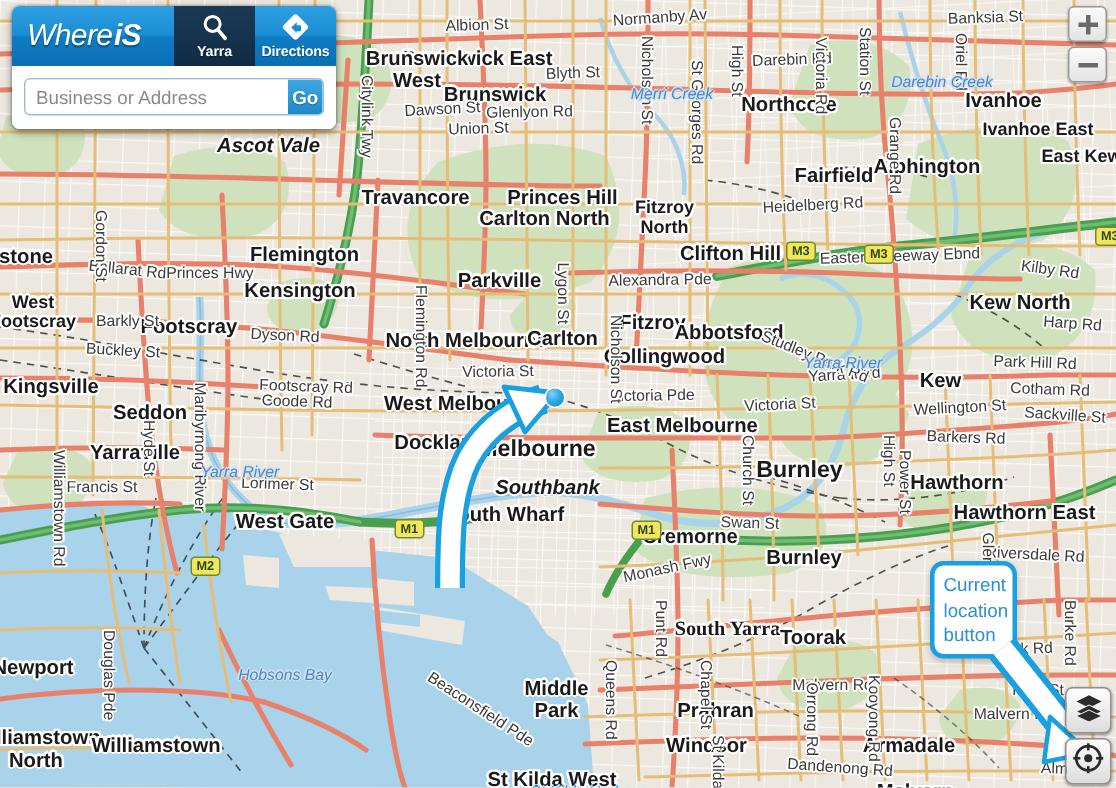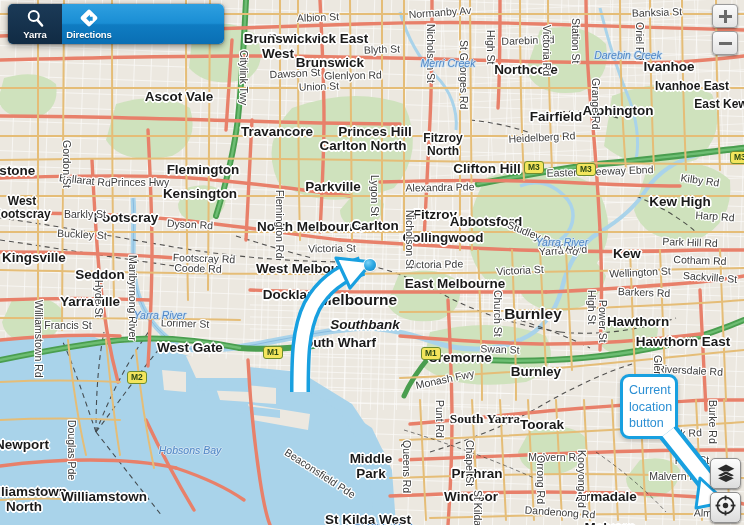--- a/index.html
+++ b/index.html
@@ -458,39 +458,39 @@
         <path d="M596 452 C622 470 646 490 666 512"></path>
       </g>
     </svg>
 
     <div id="suburb-labels">
         <div class="lbl ctr suburb" style="left: 318px; top: 32px;">Brunswick East</div>
         <div class="lbl ctr suburb" style="left: 330px; top: 56px;">Brunswick</div>
         <div class="lbl ctr suburb" style="left: 526px; top: 63px;">Northcote</div>
         <div class="lbl ctr suburb" style="left: 669px; top: 60px;">Ivanhoe</div>
         <div class="lbl ctr suburb2 two" style="left: 692px; top: 80px;">Ivanhoe East</div>
-        <div class="lbl ctr suburb" style="left: 179px; top: 90px;">Ascot Vale</div>
+        <div class="lbl ctr suburb" style="left: 179px; top: 90px; font-style: italic;">Ascot Vale</div>
         <div class="lbl ctr suburb" style="left: 277px; top: 125px;">Travancore</div>
         <div class="lbl ctr suburb" style="left: 375px; top: 125px;">Princes Hill</div>
         <div class="lbl ctr suburb two" style="left: 363px; top: 139px;">Carlton North</div>
         <div class="lbl ctr suburb2 two" style="left: 443px; top: 132px;">Fitzroy<br>North</div>
         <div class="lbl ctr suburb" style="left: 556px; top: 110px;">Fairfield</div>
         <div class="lbl ctr suburb" style="left: 618px; top: 104px;">Alphington</div>
         <div class="lbl ctr suburb" style="left: 203px; top: 163px;">Flemington</div>
         <div class="lbl ctr suburb" style="left: 200px; top: 187px;">Kensington</div>
         <div class="lbl ctr suburb" style="left: 487px; top: 162px;">Clifton Hill</div>
         <div class="lbl ctr suburb" style="left: 333px; top: 180px;">Parkville</div>
         <div class="lbl ctr suburb2 two" style="left: 22px; top: 195px;">West<br>Footscray</div>
         <div class="lbl ctr suburb" style="left: 126px; top: 211px;">Footscray</div>
         <div class="lbl ctr suburb" style="left: 311px; top: 220px;">North Melbourne</div>
         <div class="lbl ctr suburb" style="left: 375px; top: 219px;">Carlton</div>
         <div class="lbl ctr suburb" style="left: 435px; top: 208px;">Fitzroy</div>
         <div class="lbl ctr suburb" style="left: 486px; top: 215px;">Abbotsford</div>
         <div class="lbl ctr suburb" style="left: 443px; top: 231px;">Collingwood</div>
-        <div class="lbl ctr suburb two" style="left: 680px; top: 195px;">Kew High</div>
+        <div class="lbl ctr suburb two" style="left: 680px; top: 195px;">Kew North</div>
         <div class="lbl ctr suburb" style="left: 627px; top: 247px;">Kew</div>
         <div class="lbl ctr suburb" style="left: 34px; top: 251px;">Kingsville</div>
         <div class="lbl ctr suburb" style="left: 100px; top: 268px;">Seddon</div>
         <div class="lbl ctr suburb" style="left: 308px; top: 262px;">West Melbourne</div>
         <div class="lbl ctr suburb" style="left: 455px; top: 277px;">East Melbourne</div>
         <div class="lbl ctr big" style="left: 358px; top: 292px;">Melbourne</div>
         <div class="lbl ctr suburb" style="left: 297px; top: 288px;">Docklands</div>
         <div class="lbl ctr big" style="left: 533px; top: 306px;">Burnley</div>
         <div class="lbl ctr suburb" style="left: 90px; top: 295px;">Yarraville</div>
         <div class="lbl ctr suburb" style="left: 365px; top: 318px; font-style: italic;">Southbank</div>
@@ -625,20 +625,24 @@
   <div id="callout-side">
     <div class="txt">
       <span>Current</span><br>
       <span>location</span><br>
       <span>button</span>
     </div>
   </div>
 
   <div id="search-widget">
     <div id="wis-header">
+      <div id="wis-logo">
+        <span>Where</span>
+          <span class="bold">iS</span>
+      </div>
 
       <div class="hdr-tab active">
         <span>
           <svg width="20" height="20" viewBox="0 0 24 24" fill="none" stroke="#ffffff" stroke-width="2.4">
             <circle cx="10.5" cy="9.5" r="6"></circle>
             <line x1="15" y1="14.5" x2="20.5" y2="21" stroke-linecap="round" stroke-width="3"></line>
           </svg>
         </span>
         <span class="tab-label">Yarra</span>
       </div>
@@ -647,20 +651,26 @@
         <span>
           <svg width="20" height="20" viewBox="0 0 24 24">
             <rect x="4.2" y="4.2" width="15.6" height="15.6" rx="2.4" transform="rotate(45 12 12)" fill="#ffffff"></rect>
             <path d="M8.6 12.4 L13 8.2 L13 10.6 L16.4 10.6 L16.4 15.4 L13 15.4 L13 16.8 Z" fill="#1a8ed4"></path>
           </svg>
         </span>
         <span class="tab-label">Directions</span>
       </div>
     </div>
 
+    <div id="wis-body">
+      <div id="search-row">
+        <input id="search-input" type="text" placeholder="Business or Address" style="">
+        <button id="go-button">Go</button>
+      </div>
+    </div>
   </div>
 
   <div id="zoom-controls">
     <div class="zoom-btn plus">
       <span class="glyph h"></span>
       <span class="glyph v"></span>
     </div>
     <div class="zoom-btn">
       <span class="glyph h"></span>
     </div>

